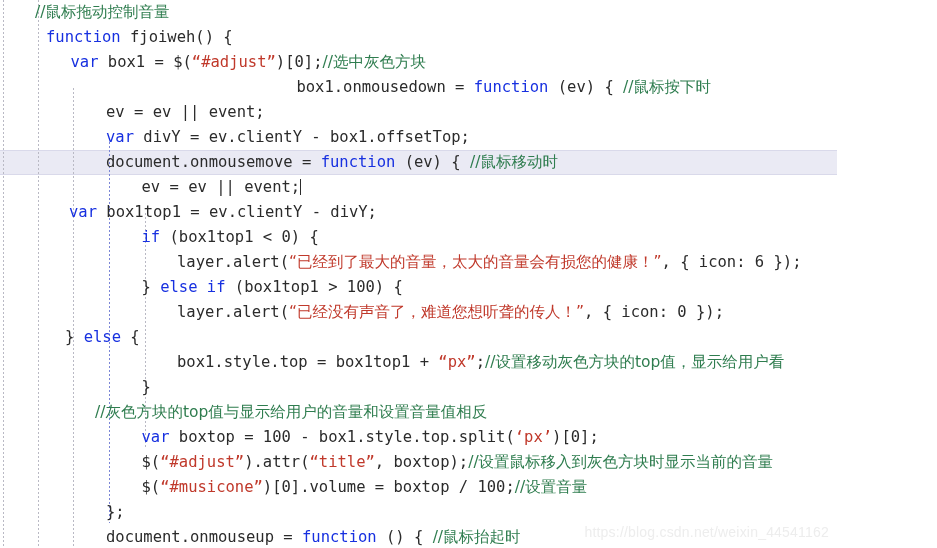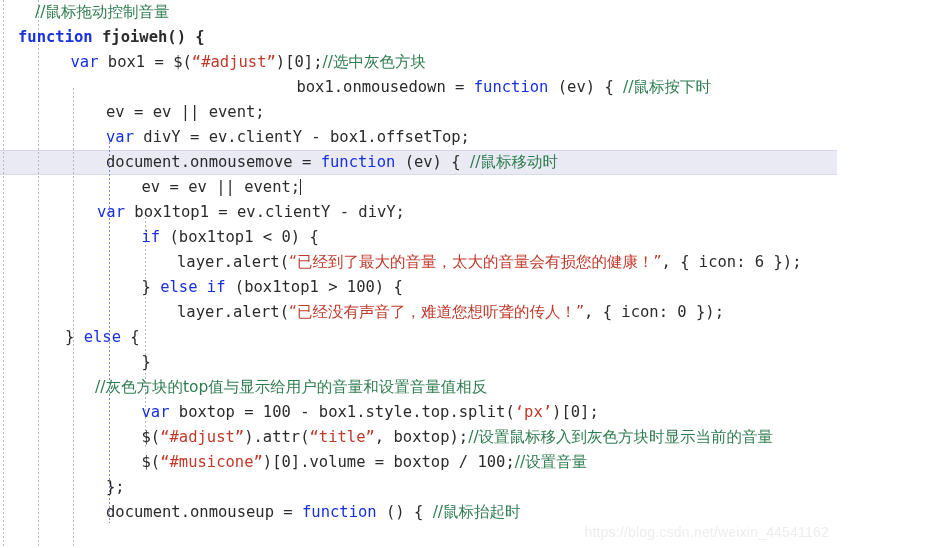--- a/index.html
+++ b/index.html
@@ -106,33 +106,34 @@
   <div class="guide-layer">
       <div class="guide" style="left: 3px; top: 0px; height: 548px;"></div>
       <div class="guide" style="left: 38px; top: 0px; height: 548px;"></div>
       <div class="guide" style="left: 73px; top: 88px; height: 460px;"></div>
       <div class="guide active" style="left: 109px; top: 138px; height: 385px;"></div>
       <div class="guide" style="left: 145px; top: 213px; height: 235px;"></div>
     </div>
 
   <div class="code">
       <div class="line" style="padding-left: 35px;"><span class="cmt cjk">//鼠标拖动控制音量</span></div>
-      <div class="line" style="padding-left: 18px; font-weight: bold;"><span class="kw">function</span><span class="plain"> fjoiweh() {</span></div>
+      <div class="line" style="padding-left: 46px;"><span class="kw">function</span><span class="plain"> fjoiweh() {</span></div>
       <div class="line" style="padding-left: 70.5px;"><span class="kw">var</span><span class="plain"> box1 = $(</span><span class="str">“#adjust”</span><span class="plain">)[0];</span><span class="cmt cjk">//选中灰色方块</span></div>
       <div class="line" style="padding-left: 70.5px; text-align: center;"><span class="plain">box1.onmousedown = </span><span class="kw">function</span><span class="plain"> (ev) { </span><span class="cmt cjk">//鼠标按下时</span></div>
       <div class="line" style="padding-left: 106px;"><span class="plain">ev = ev || event;</span></div>
       <div class="line" style="padding-left: 106px;"><span class="kw">var</span><span class="plain"> divY = ev.clientY - box1.offsetTop;</span></div>
       <div class="line" style="padding-left: 106px;"><span class="plain">document.onmousemove = </span><span class="kw">function</span><span class="plain"> (ev) { </span><span class="cmt cjk">//鼠标移动时</span></div>
       <div class="line" style="padding-left: 141.5px;"><span class="plain">ev = ev || event;</span><span class="caret"></span></div>
-      <div class="line" style="padding-left: 97px;"><span class="kw">var</span><span class="plain"> box1top1 = ev.clientY - divY;</span></div>
+      <div class="line" style="padding-left: 69px;"><span class="kw">var</span><span class="plain"> box1top1 = ev.clientY - divY;</span></div>
       <div class="line" style="padding-left: 141.5px;"><span class="kw">if</span><span class="plain"> (box1top1 &lt; 0) {</span></div>
       <div class="line" style="padding-left: 177px;"><span class="plain">layer.alert(</span><span class="str cjk">“已经到了最大的音量，太大的音量会有损您的健康！”</span><span class="plain">, { icon: 6 });</span></div>
       <div class="line" style="padding-left: 141.5px;"><span class="plain">} </span><span class="kw">else if</span><span class="plain"> (box1top1 &gt; 100) {</span></div>
       <div class="line" style="padding-left: 177px;"><span class="plain">layer.alert(</span><span class="str cjk">“已经没有声音了，难道您想听聋的传人！”</span><span class="plain">, { icon: 0 });</span></div>
       <div class="line" style="padding-left: 65px;"><span class="plain">} </span><span class="kw">else</span><span class="plain"> {</span></div>
+      <div class="line" style="padding-left: 177px;"><span class="plain">box1.style.top = box1top1 + </span><span class="str">“px”</span><span class="plain">;</span><span class="cmt cjk">//设置移动灰色方块的top值，显示给用户看</span></div>
       <div class="line" style="padding-left: 141.5px;"><span class="plain">}</span></div>
       <div class="line" style="padding-left: 95px;"><span class="cmt cjk">//灰色方块的top值与显示给用户的音量和设置音量值相反</span></div>
       <div class="line" style="padding-left: 141.5px;"><span class="kw">var</span><span class="plain"> boxtop = 100 - box1.style.top.split(</span><span class="str">‘px’</span><span class="plain">)[0];</span></div>
       <div class="line" style="padding-left: 141.5px;"><span class="plain">$(</span><span class="str">“#adjust”</span><span class="plain">).attr(</span><span class="str">“title”</span><span class="plain">, boxtop);</span><span class="cmt cjk">//设置鼠标移入到灰色方块时显示当前的音量</span></div>
       <div class="line" style="padding-left: 141.5px;"><span class="plain">$(</span><span class="str">“#musicone”</span><span class="plain">)[0].volume = boxtop / 100;</span><span class="cmt cjk">//设置音量</span></div>
       <div class="line" style="padding-left: 106px;"><span class="plain">};</span></div>
       <div class="line" style="padding-left: 106px;"><span class="plain">document.onmouseup = </span><span class="kw">function</span><span class="plain"> () { </span><span class="cmt cjk">//鼠标抬起时</span></div>
     </div>
 
   <div class="watermark">https://blog.csdn.net/weixin_44541162</div>

